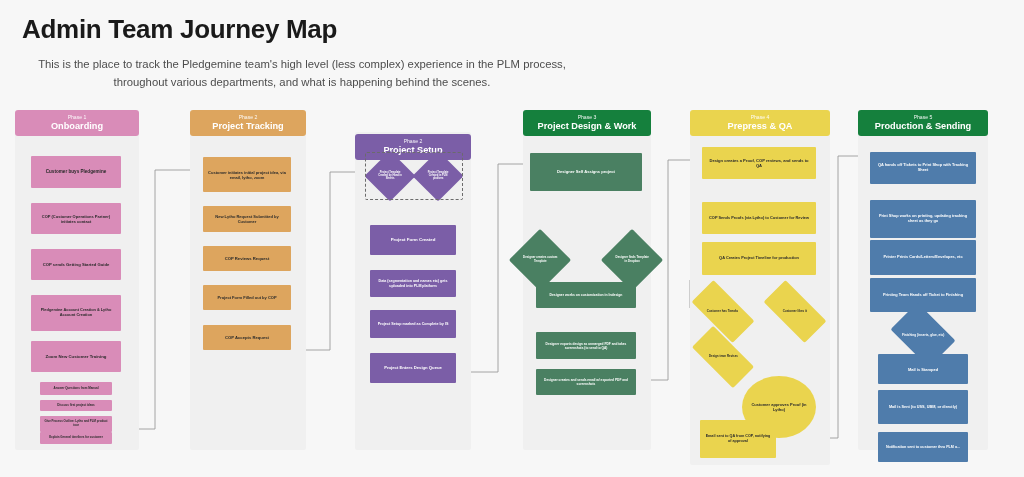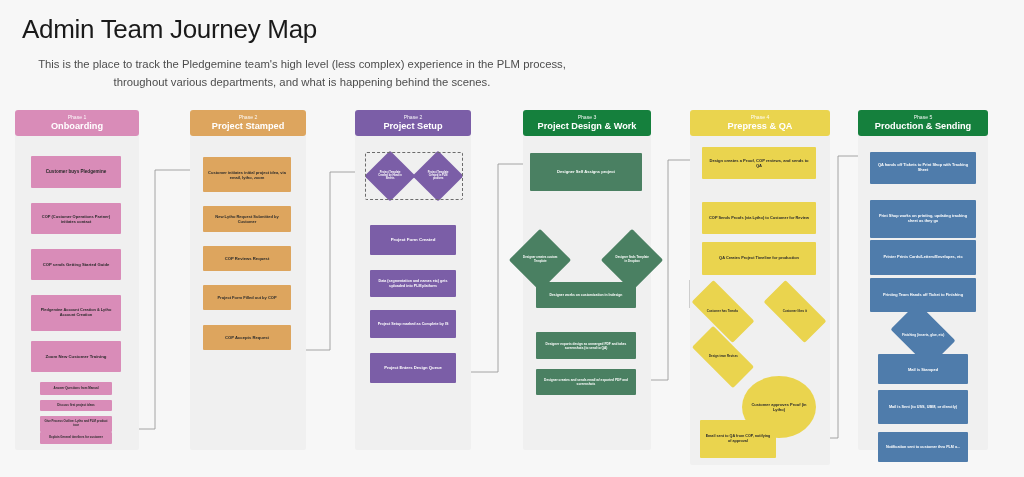--- a/index.html
+++ b/index.html
@@ -6,21 +6,21 @@
   html, body { margin:0; padding:0; }
   body {
     width:1024px; height:477px;
     background:#f7f7f7;
     font-family:"Liberation Sans", sans-serif;
     overflow:hidden;
     position:relative;
   }
   #page-title {
     position:absolute; left:22px; top:14px;
-    font-size:26px; font-weight:normal; color:#1a1a1a;
+    font-size:26px; font-weight:bold; color:#1a1a1a;
     letter-spacing:-0.3px;
   }
   #page-subtitle {
     position:absolute; left:22px; top:55px; width:560px;
     font-size:11.3px; line-height:1.62; color:#4d4d4d;text-align:center;
   }
   #board {
     position:absolute; left:0; top:110px; width:876px; height:367px;
   }
   .column {
@@ -180,41 +180,41 @@
     <div class="node" style="left: 40px; top: 306px; width: 72px; height: 16px; font-size: 2.9px; background: rgb(217, 140, 184);">
       <span>Give Process Outline: Lytho and PLM product tour</span>
     </div>
     <div class="node" style="left: 40px; top: 322px; width: 72px; height: 12px; font-size: 2.9px; background: rgb(217, 140, 184);">
       <span>Explain General timelines for customer</span>
     </div>
     <div class="column" style="left: 190px;">
       <div class="col-band" style="width: 116px; height: 318px; top: 22px; background: rgb(240, 240, 240);"></div>
       <div class="phase-header" style="width: 116px; height: 26px; background: rgb(221, 165, 94);">
         <div class="phase-num">Phase 2</div>
-        <div class="phase-title">Project Stamped</div>
+        <div class="phase-title">Project Tracking</div>
       </div>
     </div>
     <div class="node" style="left: 203px; top: 47px; width: 88px; height: 35px; font-size: 4px; background: rgb(221, 165, 94);">
       <span>Customer initiates initial project idea, via email, lytho, zoom</span>
     </div>
     <div class="node" style="left: 203px; top: 96px; width: 88px; height: 26px; font-size: 4px; background: rgb(221, 165, 94);">
       <span>New Lytho Request Submitted by Customer</span>
     </div>
     <div class="node" style="left: 203px; top: 136px; width: 88px; height: 25px; font-size: 4.2px; background: rgb(221, 165, 94);">
       <span>COP Reviews Request</span>
     </div>
     <div class="node" style="left: 203px; top: 175px; width: 88px; height: 25px; font-size: 4px; background: rgb(221, 165, 94);">
       <span>Project Form Filled out by COP</span>
     </div>
     <div class="node" style="left: 203px; top: 215px; width: 88px; height: 25px; font-size: 4.2px; background: rgb(221, 165, 94);">
       <span>COP Accepts Request</span>
     </div>
     <div class="column" style="left: 355px;">
       <div class="col-band" style="width: 116px; height: 318px; top: 22px; background: rgb(240, 240, 240);"></div>
-      <div class="phase-header" style="width: 116px; height: 26px; background: rgb(123, 94, 167);">
+      <div class="phase-header" style="width: 116px; height: 26px; background: rgb(123, 94, 167); margin-top: 24px;">
         <div class="phase-num">Phase 2</div>
         <div class="phase-title">Project Setup</div>
       </div>
     </div>
     <div class="node dia light" style="left: 372px; top: 48px; width: 36px; height: 36px; font-size: 2.6px; background: rgb(123, 94, 167);">
       <span>Project Template Created by Hand in Sheets</span>
     </div>
     <div class="node dia light" style="left: 420px; top: 48px; width: 36px; height: 36px; font-size: 2.6px; background: rgb(123, 94, 167);">
       <span>Project Template Created in PLM platform</span>
     </div>

